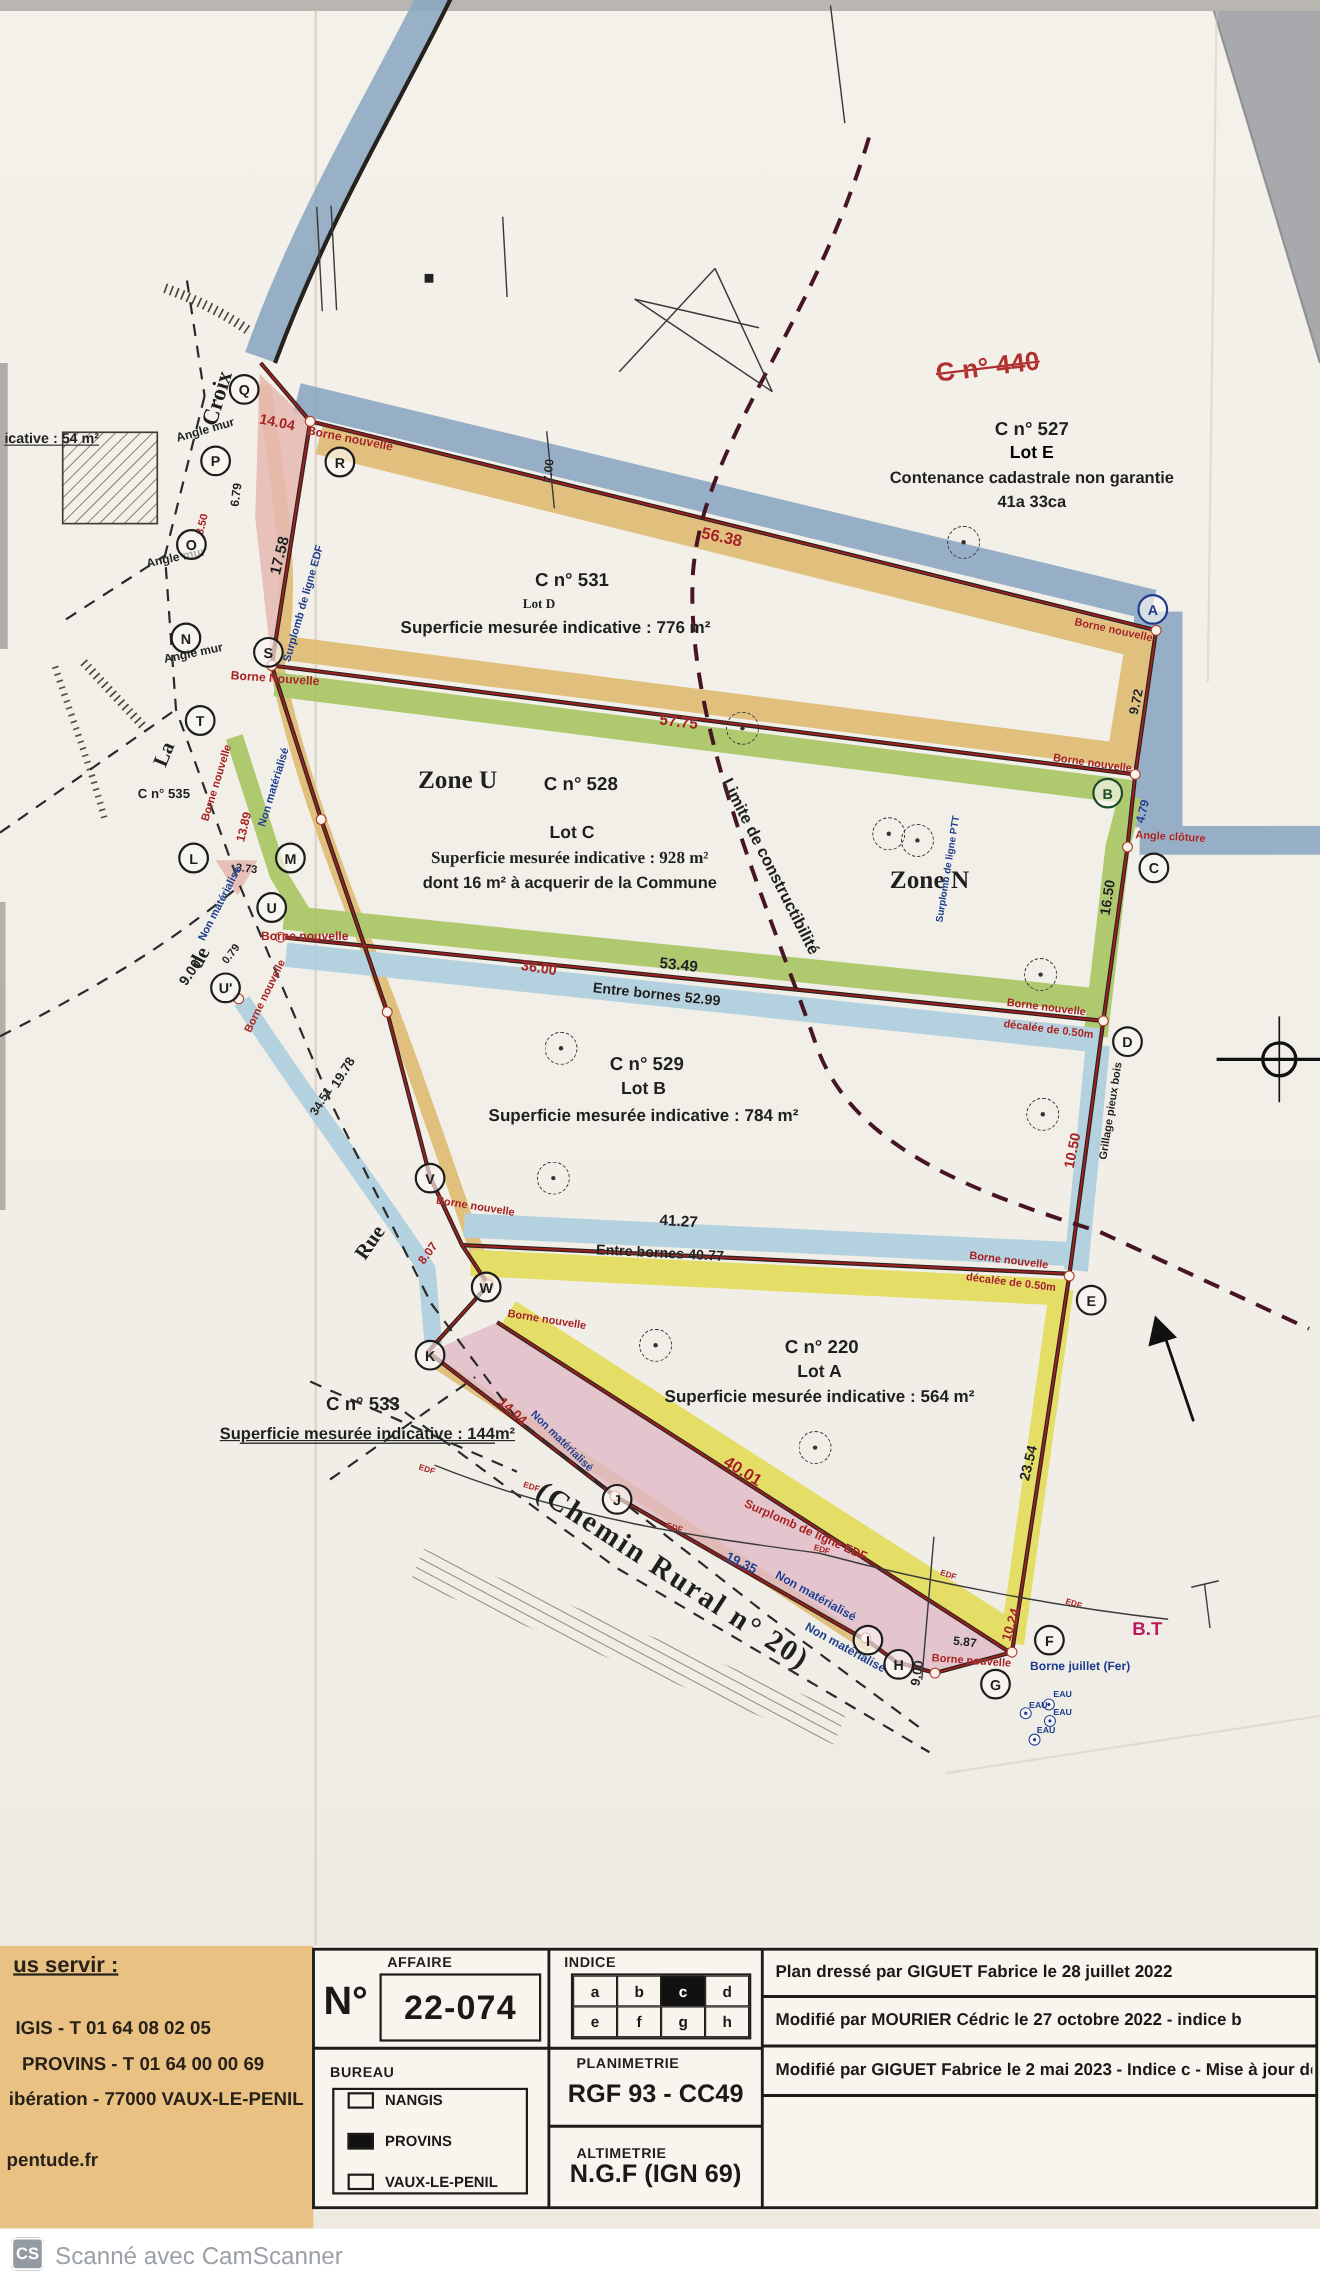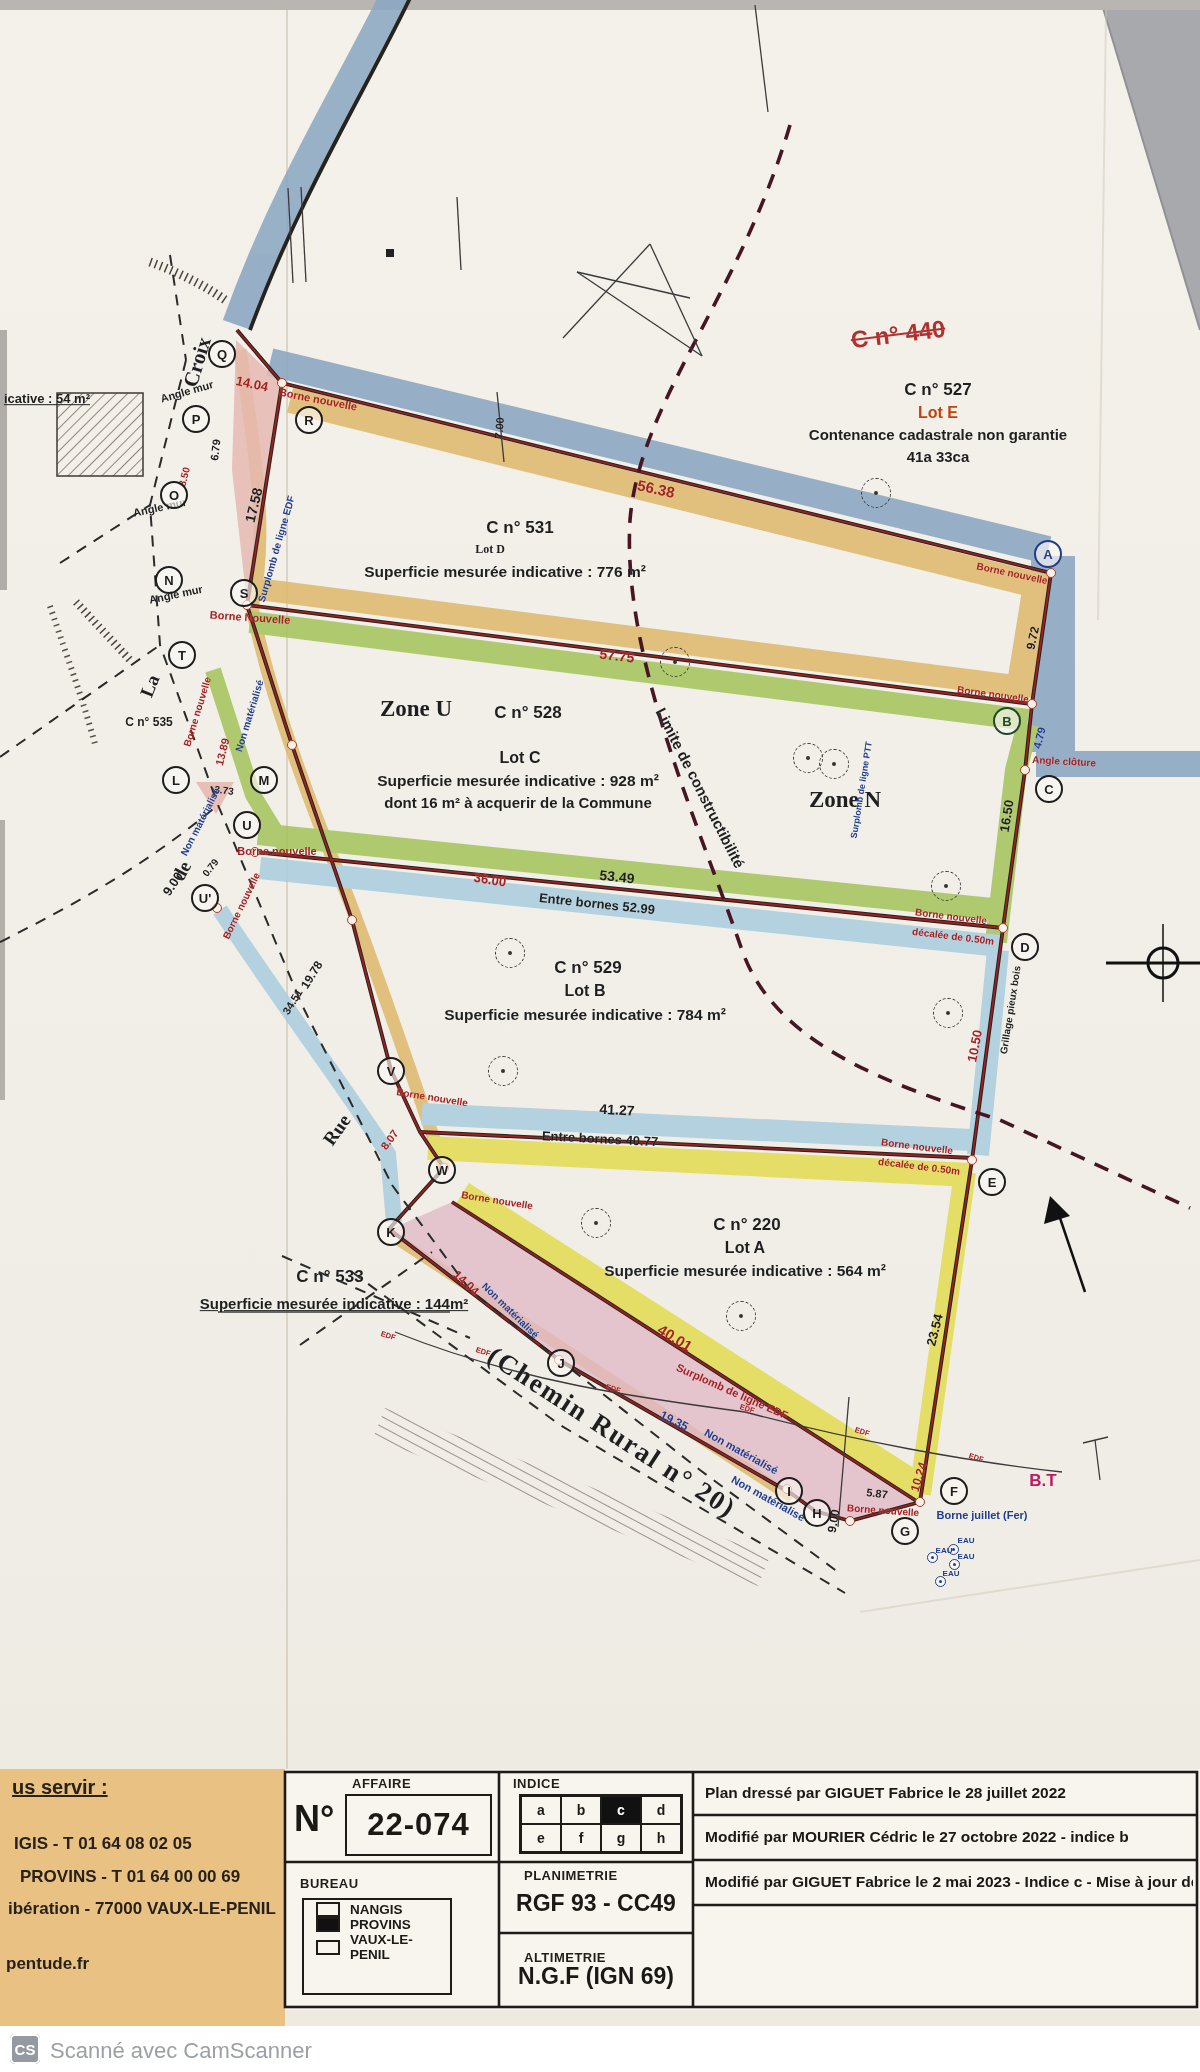--- a/index.html
+++ b/index.html
@@ -13,21 +13,21 @@
   .borne{position:absolute;width:8px;height:8px;border:1.6px solid #a83a2a;border-radius:50%;background:#fbf2e7;}
   .eau{position:absolute;width:9px;height:9px;border:1.5px solid #1f3d8c;border-radius:50%;background:rgba(255,255,255,.6);}
   .eau i{position:absolute;left:50%;top:50%;width:3px;height:3px;margin:-1.5px 0 0 -1.5px;background:#1f3d8c;border-radius:50%;}
   
   .tb-label{position:absolute;font-size:13px;font-weight:700;color:#201d1a;letter-spacing:.5px;}
   .tb-big{position:absolute;font-weight:700;color:#1b1916;}
   .affaire-box{position:absolute;left:345px;top:1794px;width:143px;height:58px;border:2.6px solid #1e1b18;display:flex;align-items:center;justify-content:center;font-size:31px;font-weight:700;color:#1b1916;letter-spacing:1px;}
   .indice-grid{position:absolute;left:519px;top:1794px;display:grid;grid-template-columns:repeat(4,40px);grid-auto-rows:28px;border:2.2px solid #1e1b18;}
   .indice-cell{border:1.6px solid #1e1b18;display:flex;align-items:center;justify-content:center;font-size:14px;font-weight:700;color:#1b1916;background:transparent;}
   .indice-cell.active{background:#111;color:#fff;}
-  .bureau-box{position:absolute;left:302px;top:1898px;width:150px;height:97px;border:2.6px solid #1e1b18;display:flex;flex-direction:column;justify-content:flex-start;padding:2px 0 2px 12px;box-sizing:border-box;}
+  .bureau-box{position:absolute;left:302px;top:1898px;width:178px;height:97px;border:2.6px solid #1e1b18;display:flex;flex-direction:column;justify-content:space-between;padding:2px 0 2px 12px;box-sizing:border-box;}
   .bureau-row{display:flex;align-items:center;gap:10px;font-size:13.5px;font-weight:700;color:#1b1916;}
   .bureau-check{width:20px;height:11px;border:2px solid #1e1b18;background:transparent;flex:0 0 auto;}
   .bureau-check.checked{background:#111;}
   .rev-row{position:absolute;left:705px;width:488px;font-size:15.5px;font-weight:700;color:#1b1916;white-space:nowrap;overflow:hidden;}
   
   .lh{position:absolute;font-weight:700;color:#27211a;white-space:nowrap;}
   
   .scanbar{position:absolute;left:0;top:2026px;width:1200px;height:46px;background:#ffffff;}
   .cs-badge{position:absolute;left:10px;top:2034px;width:30px;height:30px;background:#949aa1;border-radius:5px;display:flex;align-items:center;justify-content:center;color:#fff;font-size:15px;font-weight:700;box-shadow:inset 0 0 0 2px #fff,inset 0 0 0 3px #949aa1;}
   .cs-text{position:absolute;left:50px;top:2038px;font-size:22px;color:#9aa0a6;}
@@ -239,30 +239,30 @@
       <div class="eau" style="left: 949px; top: 1559px;">
         <i></i>
       </div>
       <div class="eau" style="left: 935px; top: 1576px;">
         <i></i>
       </div>
     </div>
   <div id="map-labels">
       <div class="map-label" style="left: 898px; top: 334px; font-size: 24px; color: rgb(176, 48, 48); transform: translate(-50%, -50%) rotate(-7deg); text-decoration: line-through;">C n° 440</div>
       <div class="map-label" style="left: 938px; top: 390px; font-size: 17px; color: rgb(31, 31, 31); transform: translate(-50%, -50%) rotate(0deg);">C n° 527</div>
-      <div class="map-label" style="left: 938px; top: 413px; font-size: 16px; color: #c2410c; transform: translate(-50%, -50%) rotate(0deg);">Lot E</div>
+      <div class="map-label" style="left: 938px; top: 413px; font-size: 16px; color: #000000; transform: translate(-50%, -50%) rotate(0deg);">Lot E</div>
       <div class="map-label" style="left: 938px; top: 435px; font-size: 15px; color: rgb(31, 31, 31); transform: translate(-50%, -50%) rotate(0deg);">Contenance cadastrale non garantie</div>
       <div class="map-label" style="left: 938px; top: 457px; font-size: 15px; color: rgb(31, 31, 31); transform: translate(-50%, -50%) rotate(0deg);">41a 33ca</div>
       <div class="map-label" style="left: 520px; top: 528px; font-size: 17px; color: rgb(31, 31, 31); transform: translate(-50%, -50%) rotate(0deg);">C n° 531</div>
       <div class="map-label" style="left: 490px; top: 549px; font-size: 12px; color: rgb(31, 31, 31); transform: translate(-50%, -50%) rotate(0deg); font-family: Liberation Serif, serif;">Lot D</div>
       <div class="map-label" style="left: 505px; top: 572px; font-size: 15.5px; color: rgb(31, 31, 31); transform: translate(-50%, -50%) rotate(0deg);">Superficie mesurée indicative : 776 m²</div>
       <div class="map-label serif" style="left: 416px; top: 709px; font-size: 23px; color: rgb(31, 31, 31); transform: translate(-50%, -50%) rotate(0deg);">Zone U</div>
       <div class="map-label" style="left: 528px; top: 713px; font-size: 17px; color: rgb(31, 31, 31); transform: translate(-50%, -50%) rotate(0deg);">C n° 528</div>
       <div class="map-label" style="left: 520px; top: 758px; font-size: 16px; color: rgb(31, 31, 31); transform: translate(-50%, -50%) rotate(0deg);">Lot C</div>
-      <div class="map-label" style="left: 518px; top: 781px; font-size: 15.5px; color: rgb(31, 31, 31); transform: translate(-50%, -50%) rotate(0deg);">Superficie mesurée indicative : 928 m²</div>
+      <div class="map-label" style="left: 518px; top: 781px; font-size: 15.5px; color: rgb(31, 31, 31); transform: translate(-50%, -50%) rotate(0deg); font-family: Liberation Serif, serif;">Superficie mesurée indicative : 928 m²</div>
       <div class="map-label" style="left: 518px; top: 803px; font-size: 15px; color: rgb(31, 31, 31); transform: translate(-50%, -50%) rotate(0deg);">dont 16 m² à acquerir de la Commune</div>
       <div class="map-label serif" style="left: 845px; top: 800px; font-size: 23px; color: rgb(31, 31, 31); transform: translate(-50%, -50%) rotate(0deg);">Zone N</div>
       <div class="map-label" style="left: 588px; top: 968px; font-size: 17px; color: rgb(31, 31, 31); transform: translate(-50%, -50%) rotate(0deg);">C n° 529</div>
       <div class="map-label" style="left: 585px; top: 991px; font-size: 16px; color: rgb(31, 31, 31); transform: translate(-50%, -50%) rotate(0deg);">Lot B</div>
       <div class="map-label" style="left: 585px; top: 1015px; font-size: 15.5px; color: rgb(31, 31, 31); transform: translate(-50%, -50%) rotate(0deg);">Superficie mesurée indicative : 784 m²</div>
       <div class="map-label" style="left: 747px; top: 1225px; font-size: 17px; color: rgb(31, 31, 31); transform: translate(-50%, -50%) rotate(0deg);">C n° 220</div>
       <div class="map-label" style="left: 745px; top: 1248px; font-size: 16px; color: rgb(31, 31, 31); transform: translate(-50%, -50%) rotate(0deg);">Lot A</div>
       <div class="map-label" style="left: 745px; top: 1271px; font-size: 15.5px; color: rgb(31, 31, 31); transform: translate(-50%, -50%) rotate(0deg);">Superficie mesurée indicative : 564 m²</div>
       <div class="map-label" style="left: 330px; top: 1277px; font-size: 17px; color: rgb(31, 31, 31); transform: translate(-50%, -50%) rotate(0deg);">C n° 533</div>
       <div class="map-label" style="left: 334px; top: 1304px; font-size: 15px; color: rgb(31, 31, 31); transform: translate(-50%, -50%) rotate(0deg); text-decoration: underline;">Superficie mesurée indicative : 144m²</div>

